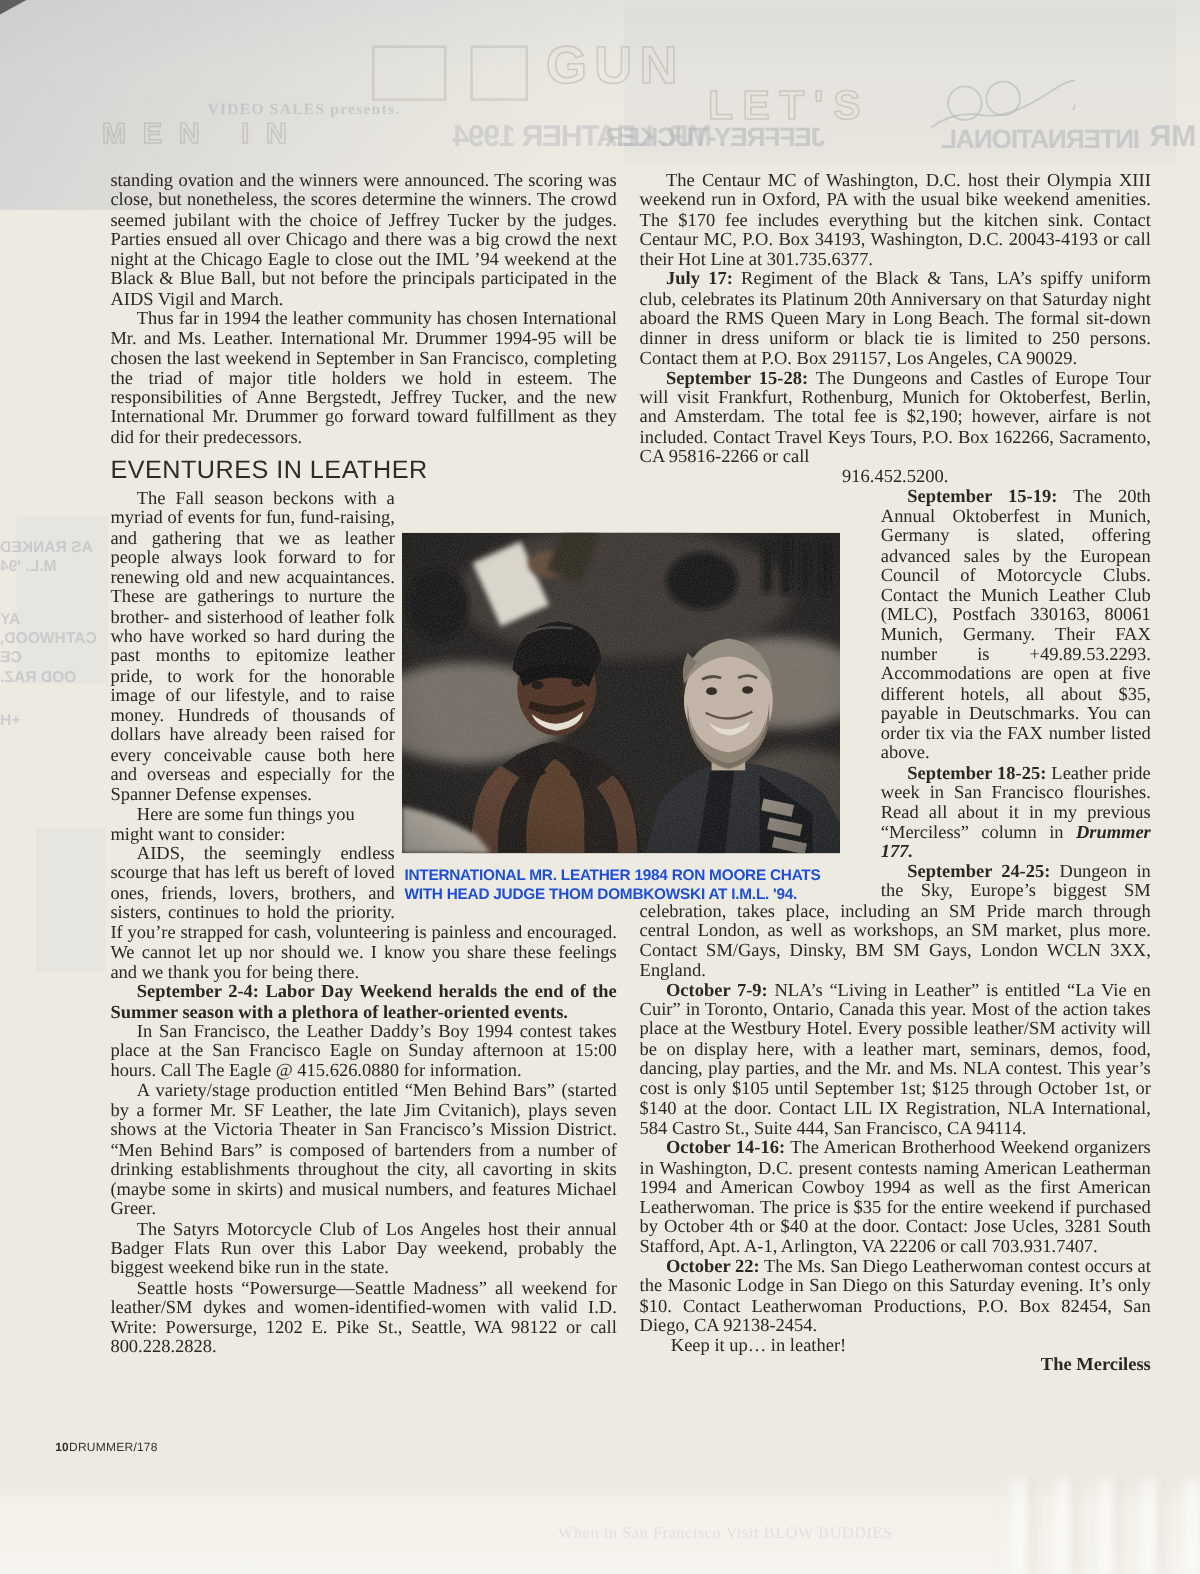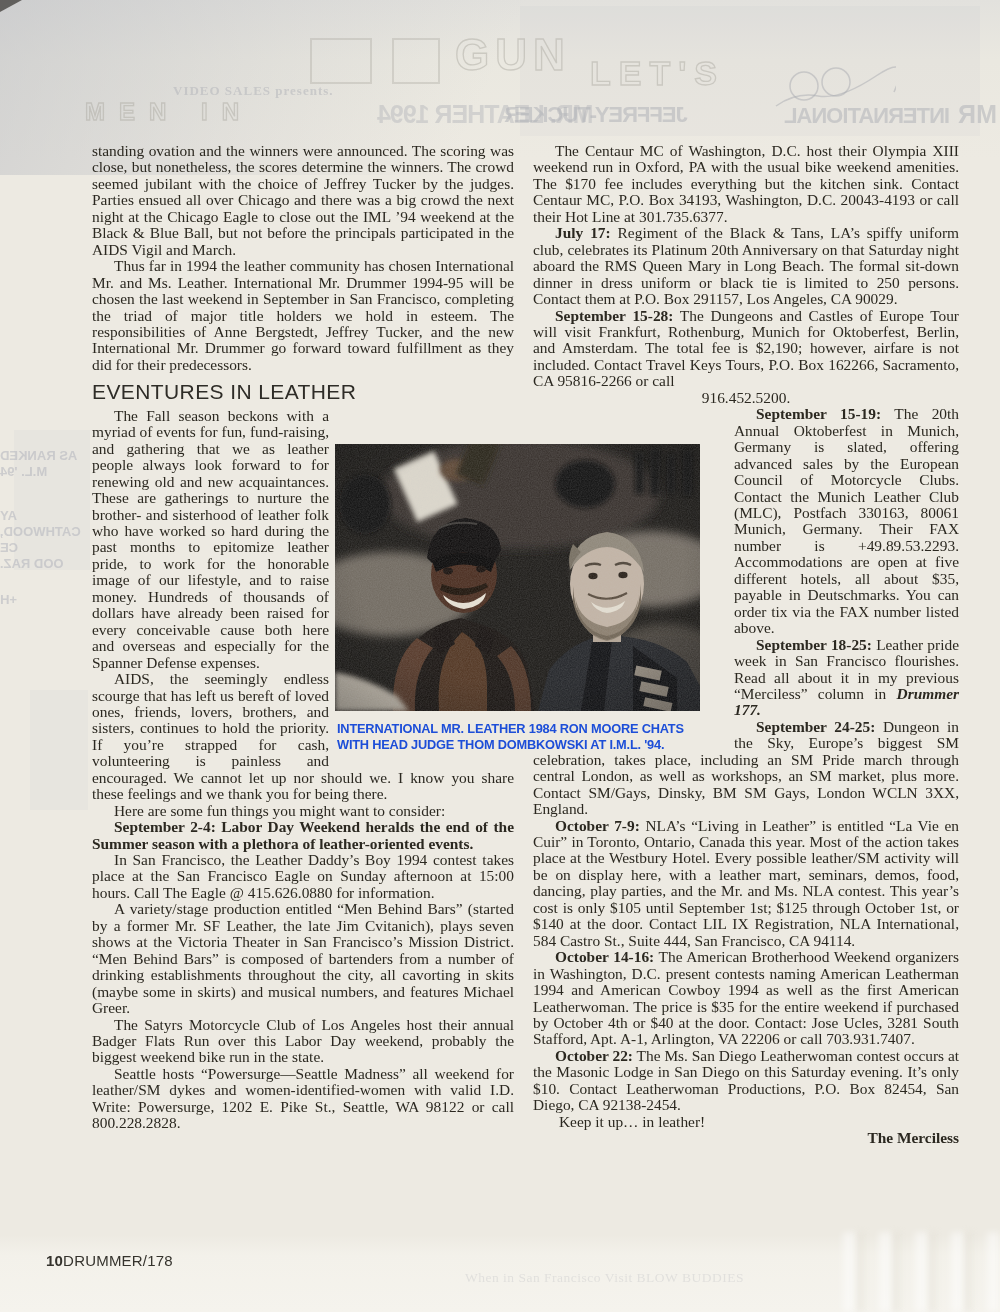--- a/index.html
+++ b/index.html
@@ -20,22 +20,22 @@
      margin:11px 0 7px;color:#2e2c27;text-align:left;}
   .spacer-r{float:right;width:176px;height:346px;margin-left:9px;}
   .spacer-l{float:left;width:192px;height:338px;margin-right:9px;}
   .center{text-align:center;}
   .signoff{margin-top:26px;text-indent:26px;text-align:left;}
   .signoff2{font-weight:bold;text-indent:26px;text-align:right;}
   .photo{position:absolute;left:335px;top:444px;width:365px;height:267px;}
   .caption{position:absolute;left:337px;top:721px;width:362px;
      font-family:"Liberation Sans",sans-serif;font-weight:700;font-size:12.8px;line-height:15.6px;
      letter-spacing:-.2px;color:#1d4ed8;text-align:left;}
-  .footer{position:absolute;left:46px;top:1252px;font-family:"Liberation Sans",sans-serif;
-     font-size:15px;color:#35332d;letter-spacing:.2px;}
+  .footer{position:absolute;left:46px;top:1201px;font-family:"Liberation Sans",sans-serif;
+     font-size:10px;color:#35332d;letter-spacing:.2px;}
   .footer b{font-weight:700;}
   
   .ghost{position:absolute;pointer-events:none;white-space:nowrap;}
   .g-outline{font-family:"Liberation Sans",sans-serif;font-weight:700;color:transparent;
      -webkit-text-stroke:1.3px rgba(168,166,158,.45);letter-spacing:6px;}
   .g-cond{font-family:"Liberation Sans",sans-serif;font-weight:700;color:rgba(176,178,184,.55);}
   .mirror{transform:scaleX(-1);}
   .g-serif{font-family:"Liberation Serif",serif;color:rgba(175,177,183,.5);}
   .g-box{position:absolute;border:2px solid rgba(168,166,158,.35);pointer-events:none;}
   .margin-ghosts{position:absolute;left:0;top:448px;width:88px;text-align:right;pointer-events:none;}
@@ -58,21 +58,21 @@
 <div class="patch" style="left:14px;top:430px;width:76px;height:140px;"></div>
 <div class="patch" style="left:520px;top:6px;width:460px;height:130px;"></div>
 <div class="patch" style="left:30px;top:690px;width:58px;height:120px;"></div>
 
 <div class="g-box" style="left:310px;top:38px;width:58px;height:42px;"></div>
 <div class="g-box" style="left:392px;top:38px;width:44px;height:42px;"></div>
 <div class="ghost g-outline" style="left:455px;top:30px;font-size:44px;">GUN</div>
 <div class="ghost g-serif" style="left:173px;top:83px;font-size:13px;font-weight:bold;letter-spacing:1px;">VIDEO SALES presents.</div>
 <div class="ghost g-outline" style="left:85px;top:98px;font-size:24px;letter-spacing:14px;">MEN  IN</div>
 <div class="ghost g-cond mirror" style="left:378px;top:100px;font-size:25px;letter-spacing:-1px;opacity:.8;">MR. LEATHER 1994</div>
-<div class="ghost g-outline" style="left:590px;top:54px;font-size:34px;letter-spacing:8px;">LET'S</div>
+<div class="ghost g-outline" style="left:590px;top:69px;font-size:34px;letter-spacing:8px;">LET'S</div>
 <div class="ghost g-cond mirror" style="left:505px;top:102px;font-size:22px;letter-spacing:-1px;">JEFFREY-TUCKER</div>
 <div class="ghost g-cond mirror" style="left:785px;top:103px;font-size:22px;letter-spacing:-1px;">INTERNATIONAL</div>
 <div class="ghost g-cond mirror" style="left:958px;top:100px;font-size:25px;">MR</div>
 <svg class="ghost" style="left:766px;top:52px;" width="130" height="60">
   <g fill="none" stroke="rgba(170,172,178,.5)" stroke-width="1.5">
     <circle cx="38" cy="34" r="14"></circle>
       <circle cx="70" cy="30" r="14"></circle>
     <path d="M10 54 Q30 40 52 44 T110 24 T128 40"></path>
   </g>
 </svg>
@@ -86,22 +86,22 @@
 </div>
 <div class="ghost g-serif" style="left:465px;top:1270px;font-size:13.5px;opacity:.55;letter-spacing:.5px;">When in San Francisco Visit BLOW BUDDIES</div>
 <div class="creases"></div>
 
 <div id="left-col" class="col">
   <p>standing ovation and the winners were announced. The scoring was close, but nonetheless, the scores determine the winners. The crowd seemed jubilant with the choice of Jeffrey Tucker by the judges. Parties ensued all over Chicago and there was a big crowd the next night at the Chicago Eagle to close out the IML ’94 weekend at the Black &amp; Blue Ball, but not before the principals participated in the AIDS Vigil and March.</p>
   <p class="ind">Thus far in 1994 the leather community has chosen International Mr. and Ms. Leather. International Mr. Drummer 1994-95 will be chosen the last weekend in September in San Francisco, completing the triad of major title holders we hold in esteem. The responsibilities of Anne Bergstedt, Jeffrey Tucker, and the new International Mr. Drummer go forward toward fulfillment as they did for their predecessors.</p>
   <h2>EVENTURES IN LEATHER</h2>
   <div class="spacer-r"></div>
   <p class="ind">The Fall season beckons with a myriad of events for fun, fund-raising, and gathering that we as leather people always look forward to for renewing old and new acquaintances. These are gatherings to nurture the brother- and sisterhood of leather folk who have worked so hard during the past months to epitomize leather pride, to work for the honorable image of our lifestyle, and to raise money. Hundreds of thousands of dollars have already been raised for every conceivable cause both here and overseas and especially for the Spanner Defense expenses.</p>
+  <p class="ind" style="text-align:left;">Here are some fun things you might want to consider:</p>
   <p class="ind">AIDS, the seemingly endless scourge that has left us bereft of loved ones, friends, lovers, brothers, and sisters, continues to hold the priority. If you’re strapped for cash, volunteering is painless and encouraged. We cannot let up nor should we. I know you share these feelings and we thank you for being there.</p>
-  <p class="ind" style="text-align:left;">Here are some fun things you might want to consider:</p>
   <p class="ind bold gap14">September 2-4: Labor Day Weekend heralds the end of the Summer season with a plethora of leather-oriented events.</p>
   <p class="ind">In San Francisco, the Leather Daddy’s Boy 1994 contest takes place at the San Francisco Eagle on Sunday afternoon at 15:00 hours. Call The Eagle @ 415.626.0880 for information.</p>
   <p class="ind">A variety/stage production entitled “Men Behind Bars” (started by a former Mr. SF Leather, the late Jim Cvitanich), plays seven shows at the Victoria Theater in San Francisco’s Mission District. “Men Behind Bars” is composed of bartenders from a number of drinking establishments throughout the city, all cavorting in skits (maybe some in skirts) and musical numbers, and features Michael Greer.</p>
   <p class="ind">The Satyrs Motorcycle Club of Los Angeles host their annual Badger Flats Run over this Labor Day weekend, probably the biggest weekend bike run in the state.</p>
   <p class="ind">Seattle hosts “Powersurge—Seattle Madness” all weekend for leather/SM dykes and women-identified-women with valid I.D. Write: Powersurge, 1202 E. Pike St., Seattle, WA 98122 or call 800.228.2828.</p>
 </div>
 
 <div id="right-col" class="col">
   <p class="ind">The Centaur MC of Washington, D.C. host their Olympia XIII weekend run in Oxford, PA with the usual bike weekend amenities. The $170 fee includes everything but the kitchen sink. Contact Centaur MC, P.O. Box 34193, Washington, D.C. 20043-4193 or call their Hot Line at 301.735.6377.</p>
   <p class="ind"><b class="lead">July 17:</b> <span>Regiment of the Black &amp; Tans, LA’s spiffy uniform club, celebrates its Platinum 20th Anniversary on that Saturday night aboard the RMS Queen Mary in Long Beach. The formal sit-down dinner in dress uniform or black tie is limited to 250 persons. Contact them at P.O. Box 291157, Los Angeles, CA 90029.</span></p>

